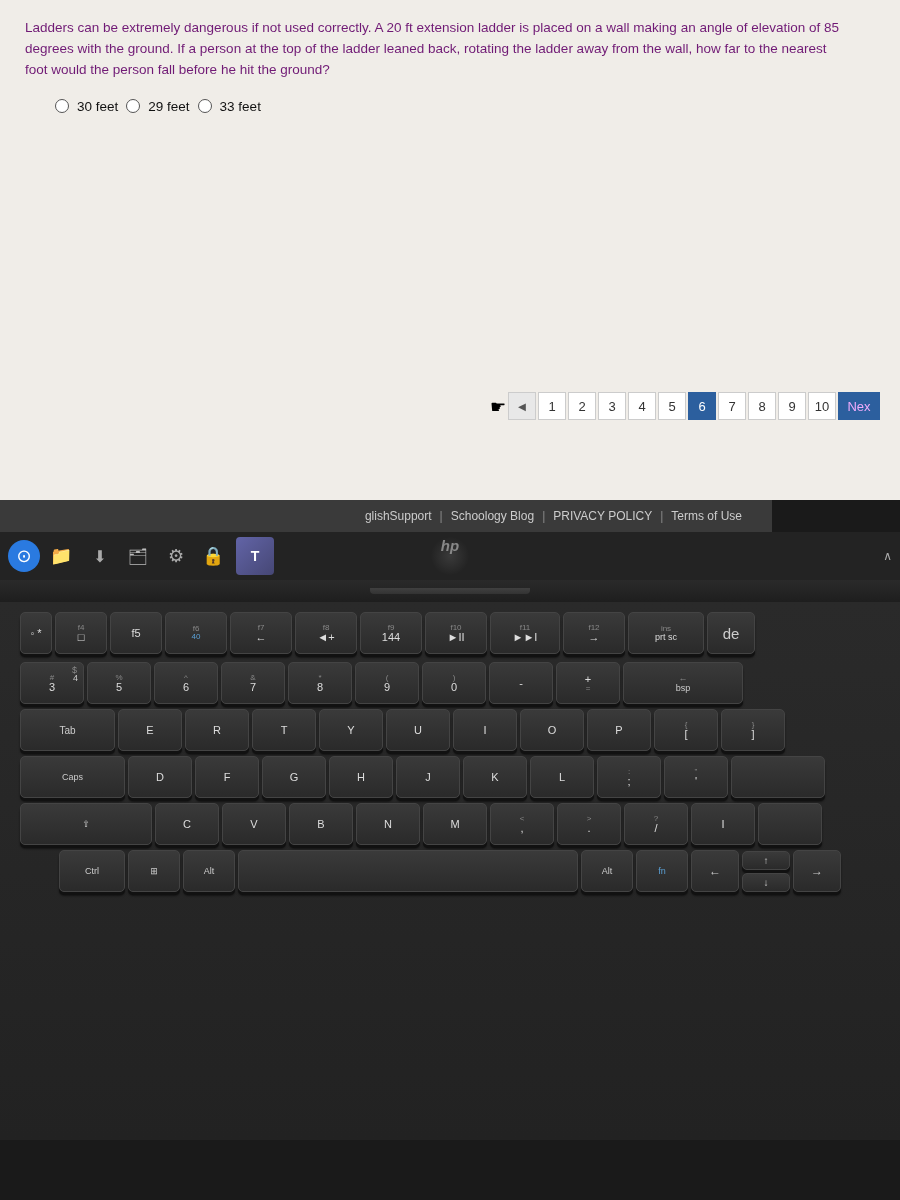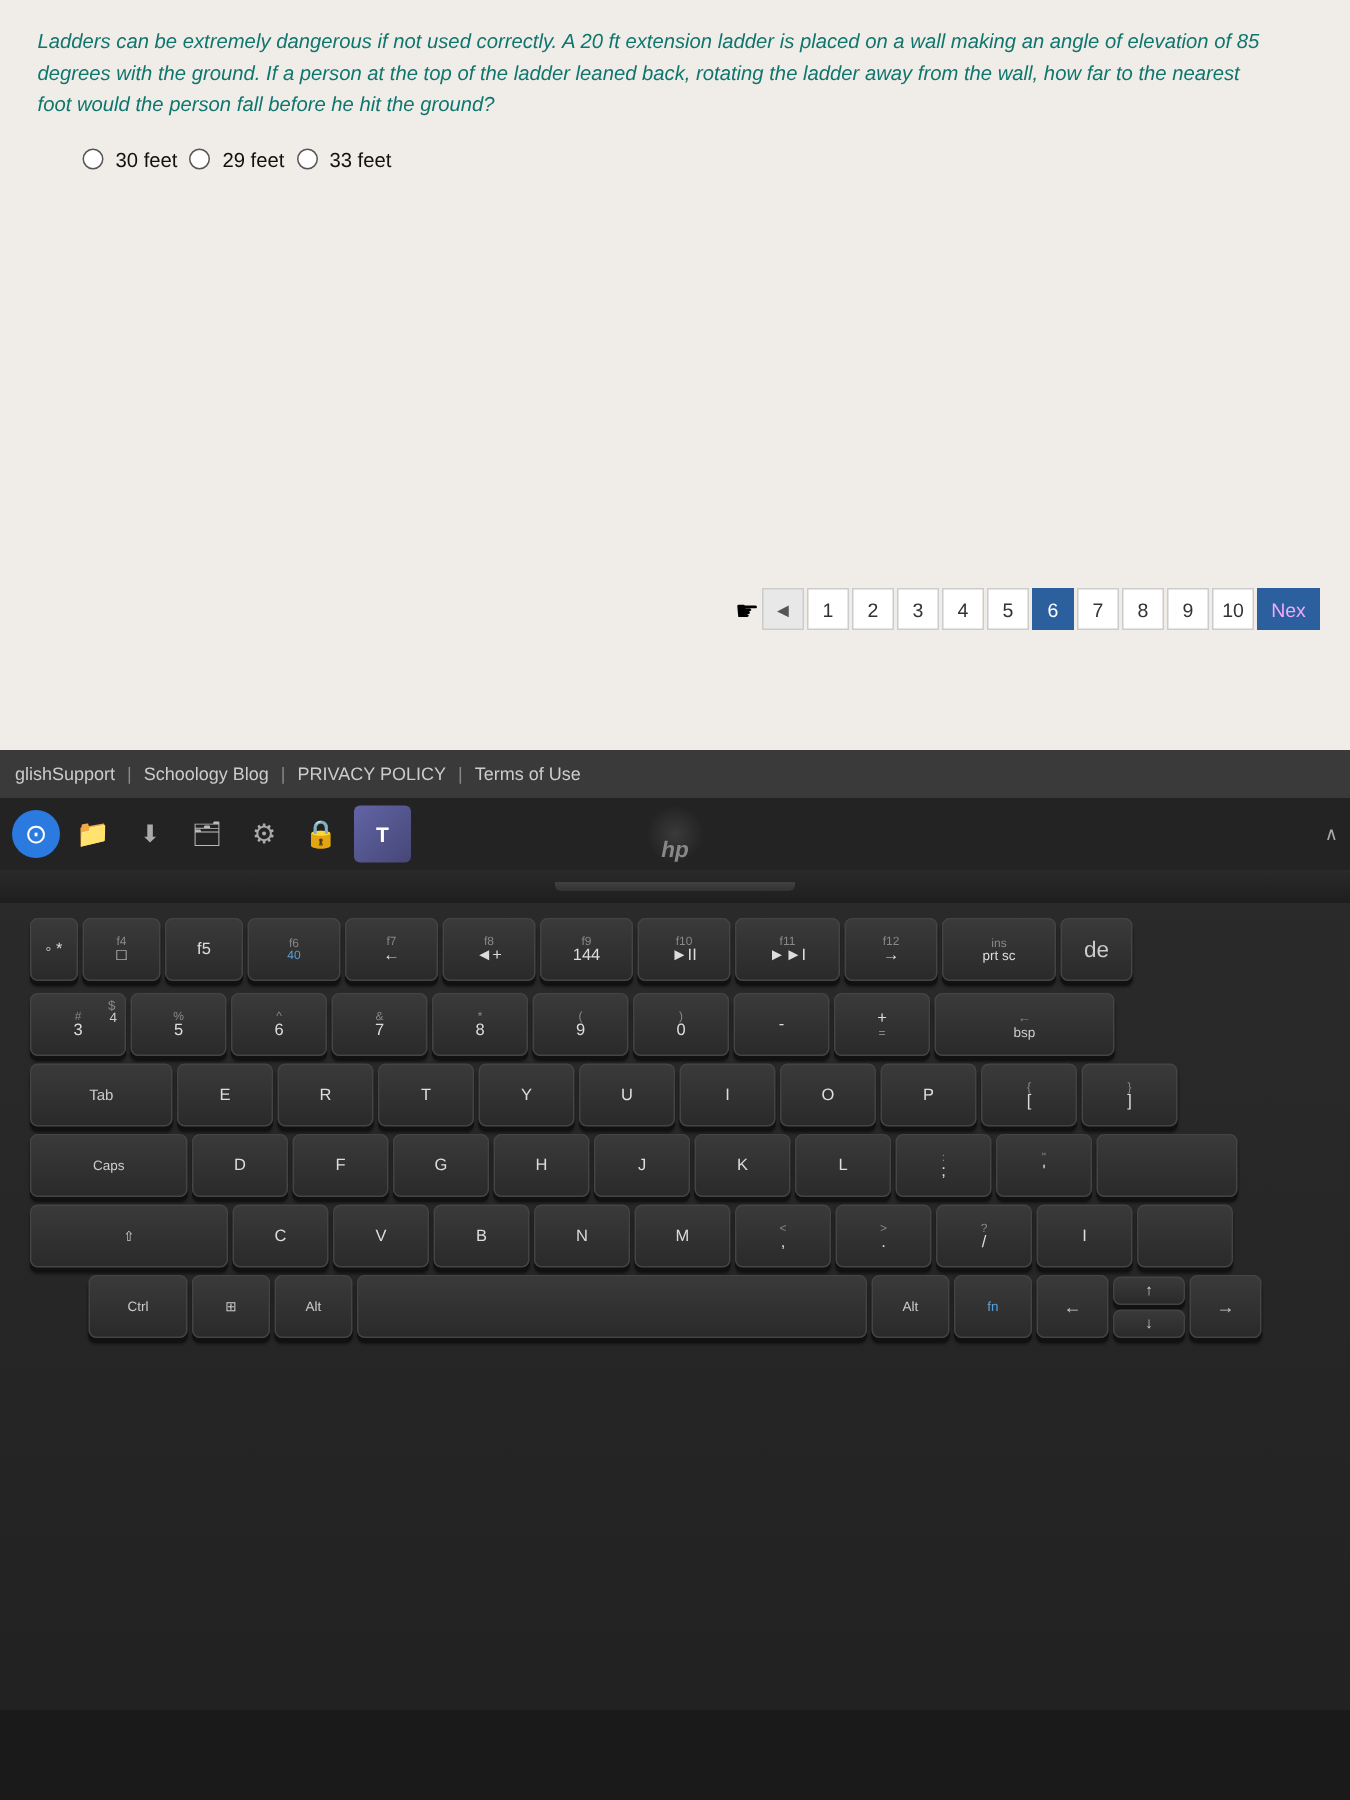--- a/index.html
+++ b/index.html
@@ -14,24 +14,23 @@
 
     
     .question-area {
       padding: 18px 25px 10px 25px;
       background: #f0ede8;
     }
 
     .question-text {
       font-size: 13.5px;
       line-height: 1.55;
-      color: #0f766e;
+      color: #701a75;
       margin-bottom: 18px;
       max-width: 820px;
-      font-style: italic;
     }
 
     .answer-options {
       display: flex;
       flex-direction: row;
       gap: 8px;
       padding-left: 30px;
     }
 
     .answer-option {
@@ -88,26 +87,26 @@
     .page-btn.next-btn {
       background: #2c5f9e;
       color: #f0abfc;
       border-color: #2c5f9e;
       width: 42px;
       font-size: 13px;
     }
 
     
     .footer-bar {
-      width: 900px;
+      width: 772px;
       height: 32px;
       background: #3a3a3a;
       display: flex;
       align-items: center;
-      justify-content: flex-start;
+      justify-content: flex-end;
       padding: 0 10px;
     }
 
     .footer-left {
       font-size: 12px;
       color: #ccc;
     }
 
     .footer-links {
       display: flex;
@@ -169,21 +168,21 @@
       align-items: center;
       justify-content: center;
     }
 
     .hp-logo {
       width: 38px;
       height: 38px;
       border-radius: 50%;
       background: radial-gradient(circle, #3a3a3a, #1a1a1a);
       display: flex;
-      align-items: flex-end;
+      align-items: flex-start;
       justify-content: center;
       font-size: 14px;
       color: #a0a0a0;
       font-style: italic;
       font-weight: bold;
     }
 
     .taskbar-chevron {
       position: absolute;
       right: 8px;

